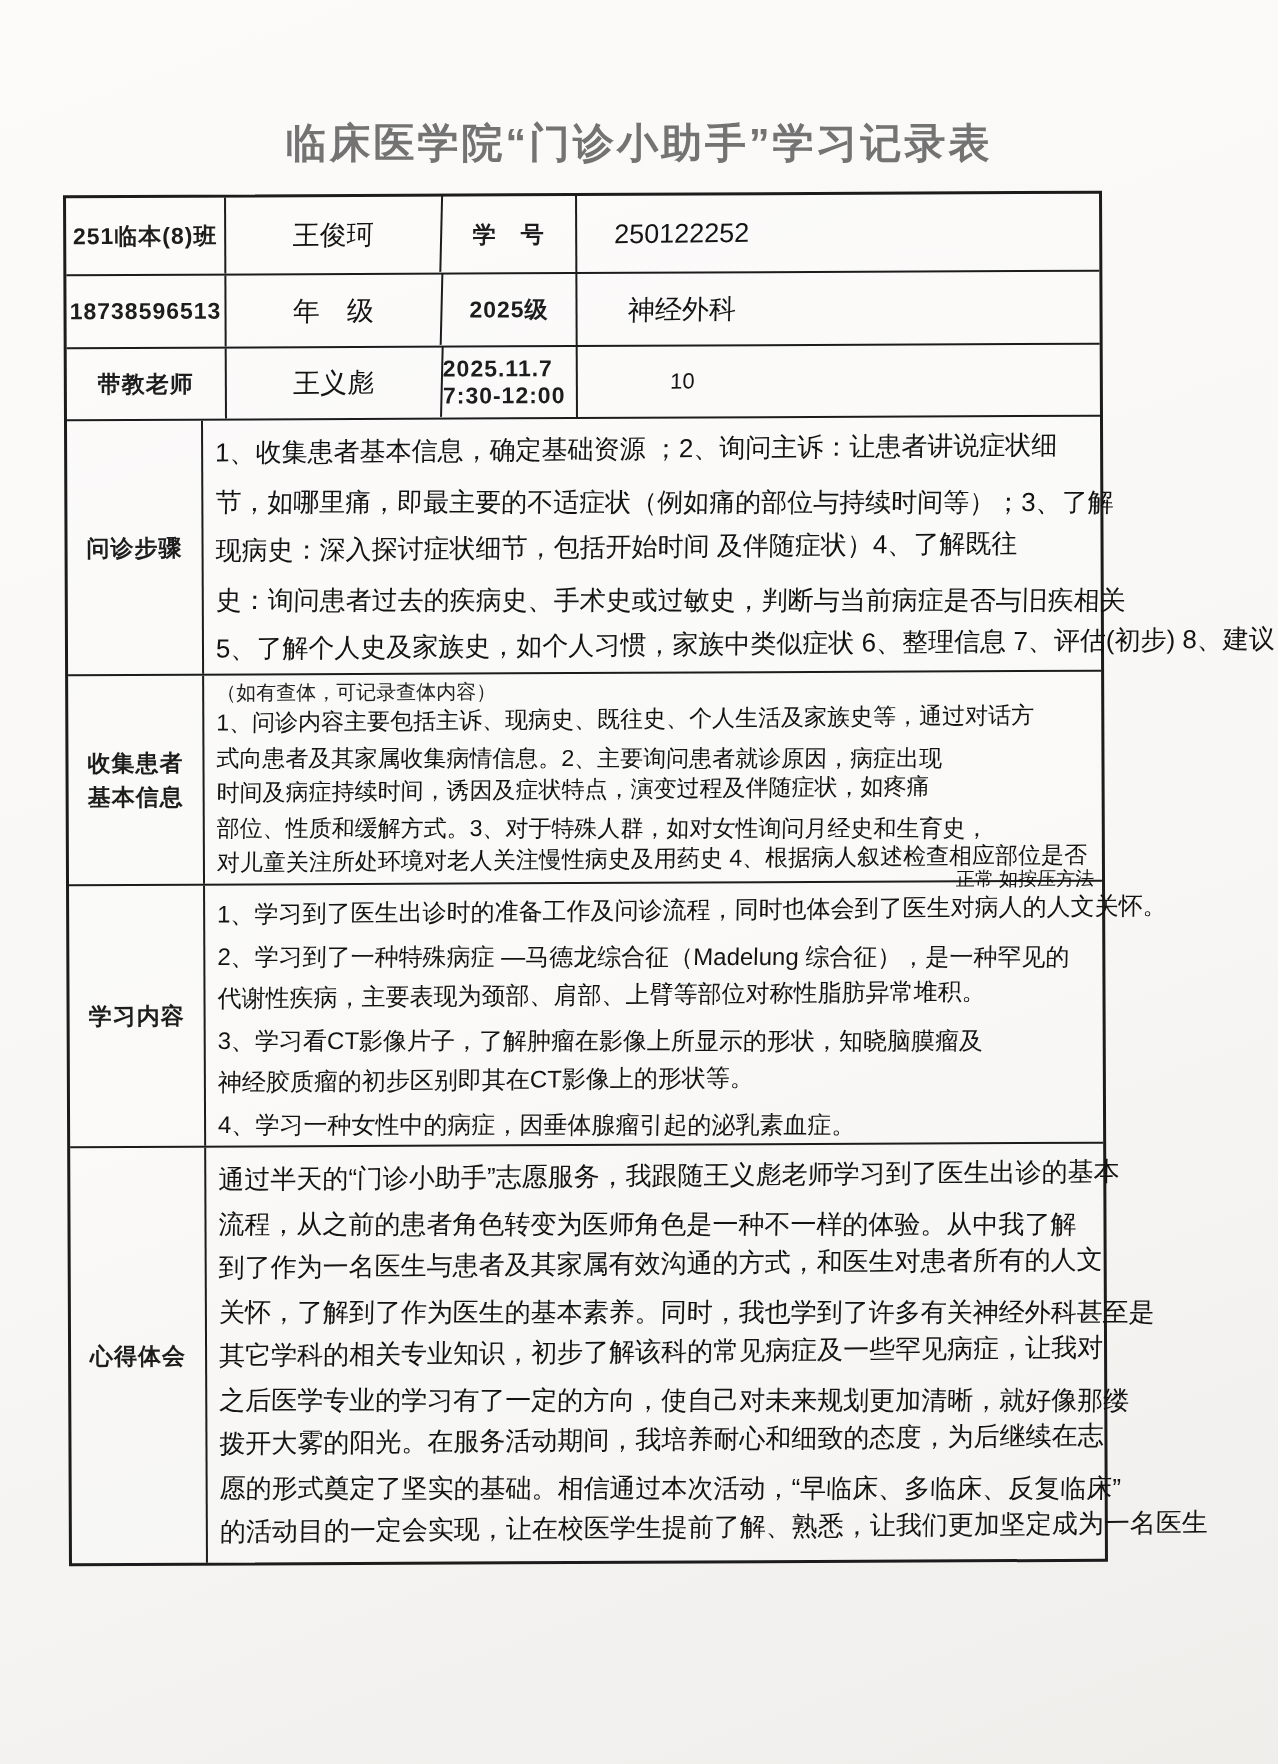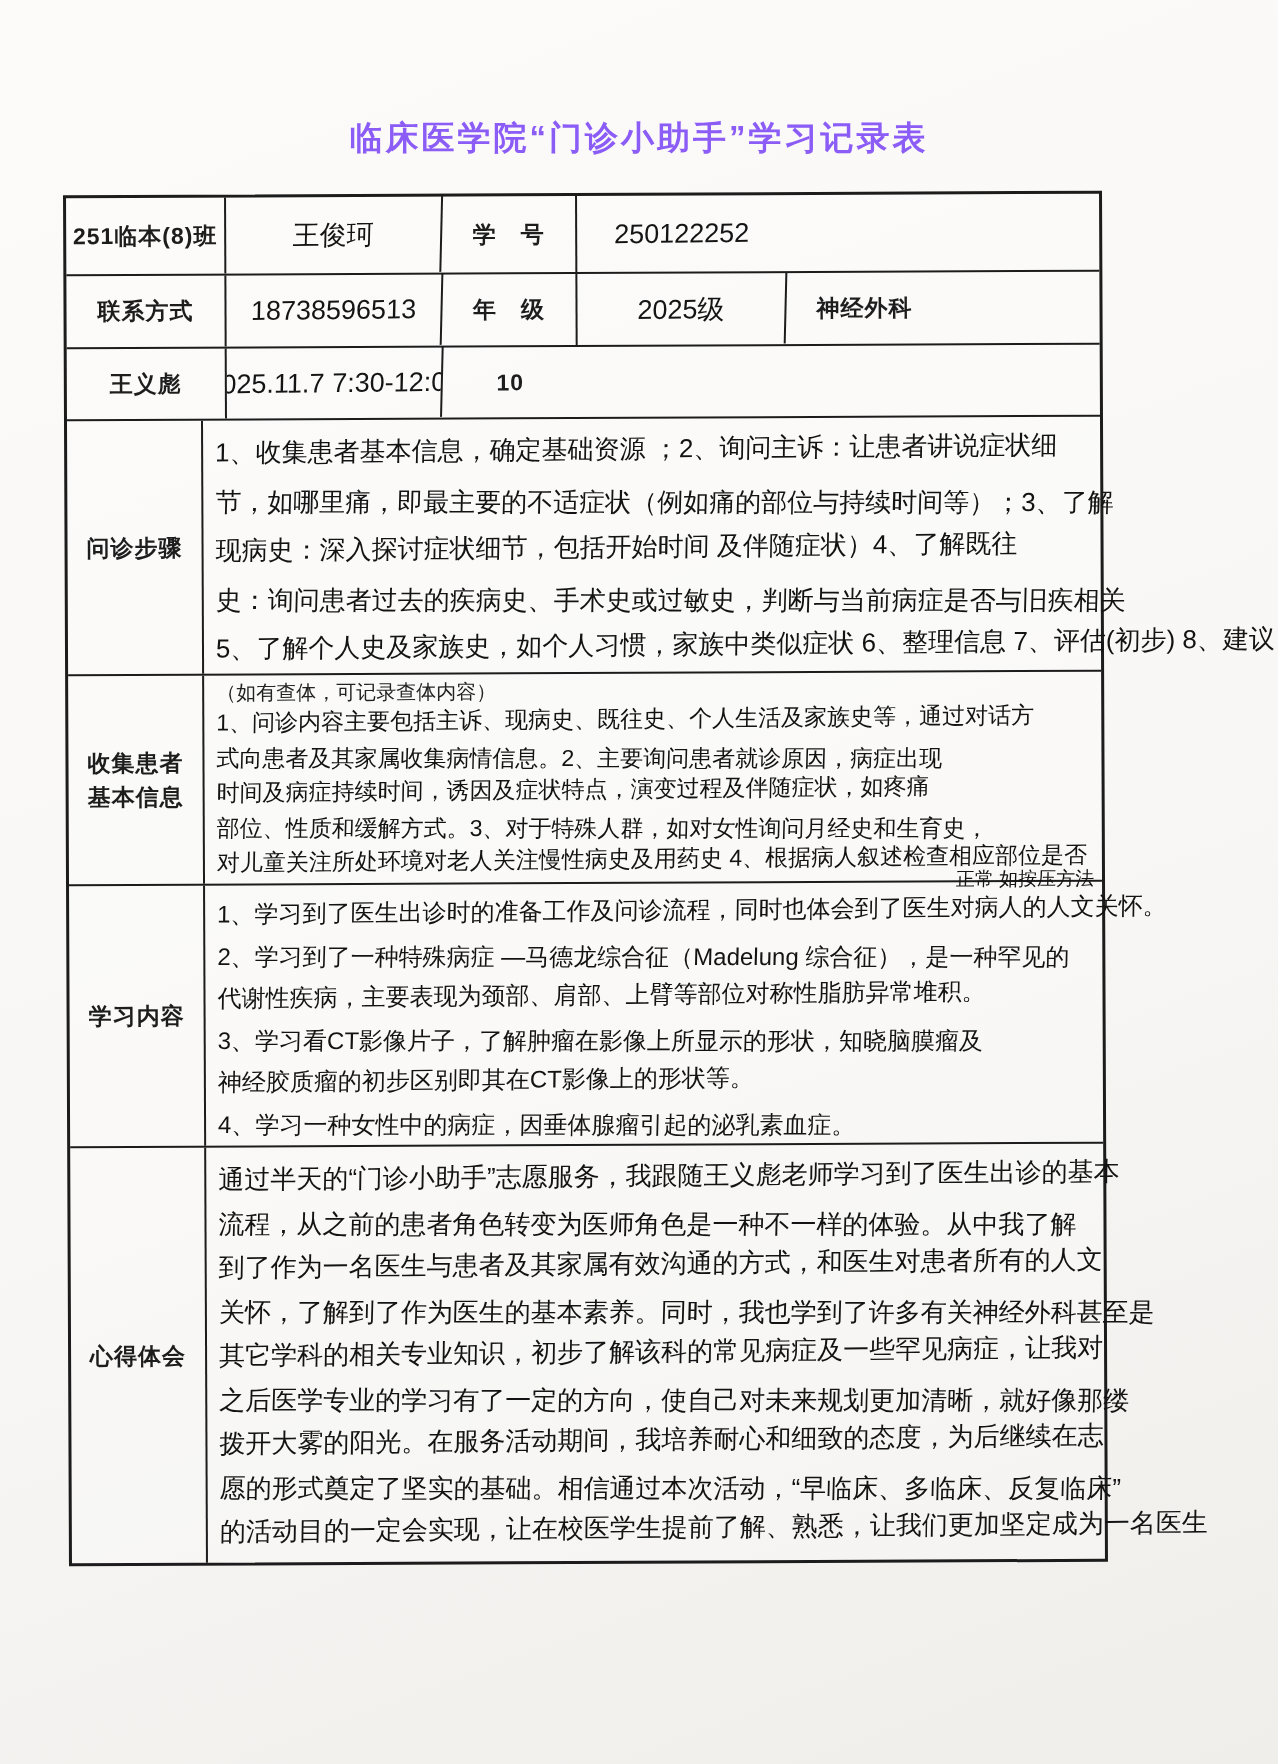--- a/index.html
+++ b/index.html
@@ -4,21 +4,21 @@
 <style>
   html,body{margin:0;padding:0;}
   body{
     width:1278px;height:1764px;position:relative;overflow:hidden;
     background:linear-gradient(160deg,#fcfbfa 0%,#f8f7f5 55%,#efeeeb 100%);
     font-family:"Liberation Sans",sans-serif;
     -webkit-font-smoothing:antialiased;
   }
   .page-title{
     position:absolute;top:116px;left:0;width:100%;text-align:center;
-    font-size:33px;font-weight:bold;letter-spacing:3px;color:#8b5cf6;
+    font-size:41px;font-weight:bold;letter-spacing:3px;color:#737373;
   }
   .form-table{
     position:absolute;left:66px;top:193px;width:1039px;
     border:3px solid #1c1c1c;background:rgba(255,255,255,0.25);
     transform:rotate(-0.25deg);box-sizing:border-box;
   }
   .info-row{
     display:grid;grid-template-columns:160px 216px 135px 209px 156px 1fr;
     border-bottom:2px solid #1c1c1c;
   }
@@ -76,28 +76,28 @@
 
   <div class="info-row r1">
 
       <div class="cell">251临本(8)班</div>
       <div class="cell">王俊珂</div>
       <div class="cell">学　号</div>
       <div class="cell">250122252</div>
     </div>
   <div class="info-row r2">
 
-  <div class="cell">联系方式</div>
       <div class="cell">18738596513</div>
       <div class="cell">年　级</div>
       <div class="cell">2025级</div>
       <div class="cell">神经外科</div>
     </div>
   <div class="info-row r3">
 
+  <div class="cell">带教老师</div>
       <div class="cell">王义彪</div>
       <div class="cell">2025.11.7  7:30-12:00</div>
       <div class="cell">10</div>
     </div>
 
   <div class="section sec-steps">
     <div class="slabel">问诊步骤</div>
     <div class="scontent hand">
 
     <div class="line">1、收集患者基本信息，确定基础资源 ；2、询问主诉：让患者讲说症状细</div>

